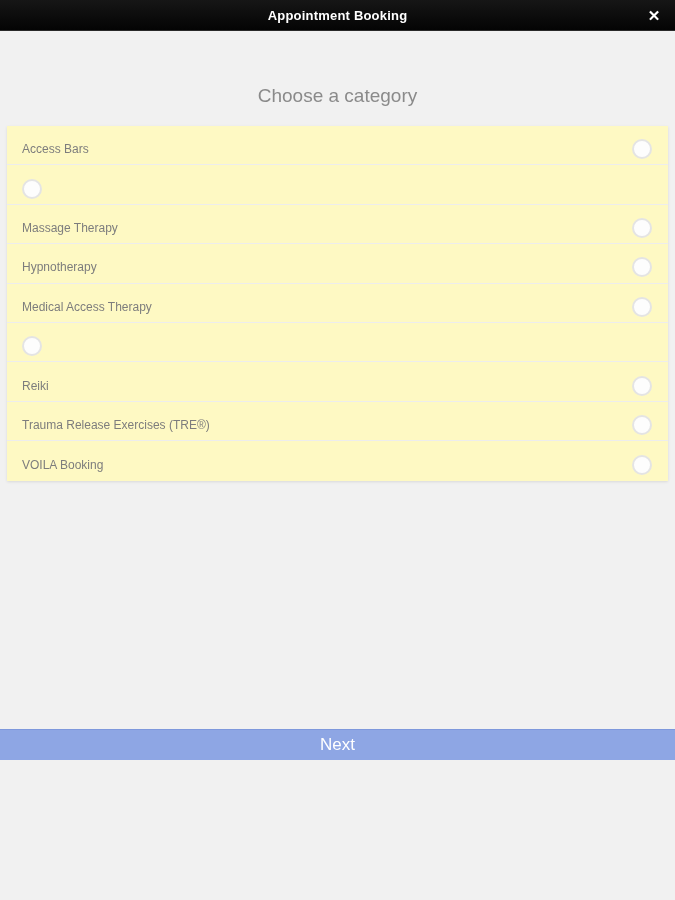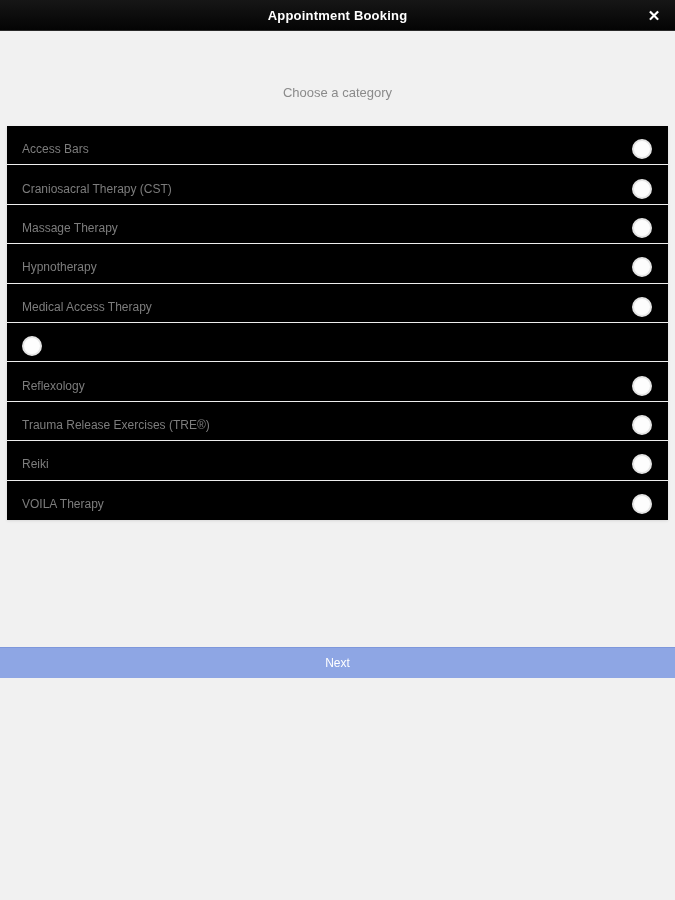--- a/index.html
+++ b/index.html
@@ -5,21 +5,21 @@
   * { margin: 0; padding: 0; box-sizing: border-box; }
   html, body {
     width: 675px; height: 900px;
     font-family: "Liberation Sans", sans-serif;
     background: #f1f1f1;
     overflow: hidden;
     position: relative;
   }
   .app {
     position: absolute; inset: 0;
-    width: 675px; height: 678px;
+    width: 675px; height: 760px;
     background: #f1f1f1;
     display: flex; flex-direction: column;
   }
   
   .header {
     height: 31px; flex: 0 0 31px;
     background: linear-gradient(#161616, #040404);
     display: flex; align-items: center; justify-content: center;
     position: relative;
     border-bottom: 1px solid #2a2a2a;
@@ -33,38 +33,38 @@
     width: 30px; height: 31px;
     display: flex; align-items: center; justify-content: center;
     color: #ffffff; font-size: 15px; font-weight: bold;
     cursor: pointer; background: transparent; border: none;
   }
   
   .heading {
     margin-top: 54px;
     text-align: center;
     color: #8a8a8a;
-    font-size: 13px;
+    font-size: 19px;
     height: 20px;
     flex: 0 0 auto;
   }
   
   .panel {
     margin: 21px 7px 0 7px;
     background: #ffffff;
     box-shadow: 0 1px 3px rgba(0,0,0,0.10);
     border-radius: 1px;
   }
   .row {
     height: 39.4px;
     display: flex; align-items: center;
     padding: 8px 16px 0 15px;
     border-bottom: 1px solid #ededed;
     cursor: pointer;
-    background: #000000;
+    background: #fef9c3;
   }
   .row:last-child { border-bottom: none; }
   .row-label {
     flex: 1 1 auto;
     color: #7d7d7d;
     font-size: 12px;
     white-space: nowrap; overflow: hidden; text-overflow: ellipsis;
   }
   .radio {
     flex: 0 0 auto;
@@ -73,21 +73,21 @@
     border: 2px solid #e4e4e4;
     background: #fdfdfd;
   }
   
   .footer-spacer { flex: 1 1 auto; }
   .next-btn {
     flex: 0 0 31px;
     height: 31px; width: 100%;
     background: #8ea6e4;
     border: none; border-top: 1px solid #7e98dc;
-    color: #ffffff; font-size: 12px;
+    color: #ffffff; font-size: 17px;
     font-family: "Liberation Sans", sans-serif;
     display: flex; align-items: center; justify-content: center;
     cursor: pointer;
   }
 </style>
 </head>
 <body>
 
 <div class="app">
 
@@ -98,52 +98,47 @@
 
   <div class="heading">Choose a category</div>
 
   <div class="panel">
 
   <div class="row" style="">
       <span class="row-label">Access Bars</span>
       <span class="radio"></span>
     </div>
       <div class="row" style="">
-      <span class="row-label">Craniosacral Therapy (CST)</span>
       <span class="radio"></span>
     </div>
       <div class="row" style="">
       <span class="row-label">Massage Therapy</span>
       <span class="radio"></span>
     </div>
       <div class="row" style="">
       <span class="row-label">Hypnotherapy</span>
       <span class="radio"></span>
     </div>
       <div class="row" style="">
       <span class="row-label">Medical Access Therapy</span>
       <span class="radio"></span>
     </div>
       <div class="row" style="">
       <span class="radio"></span>
     </div>
       <div class="row" style="">
-      <span class="row-label">Reflexology</span>
+      <span class="row-label">Reiki</span>
       <span class="radio"></span>
     </div>
       <div class="row" style="">
       <span class="row-label">Trauma Release Exercises (TRE®)</span>
       <span class="radio"></span>
     </div>
       <div class="row" style="">
-      <span class="row-label">Reiki</span>
-      <span class="radio"></span>
-    </div>
-      <div class="row" style="">
-      <span class="row-label">VOILA Therapy</span>
+      <span class="row-label">VOILA Booking</span>
       <span class="radio"></span>
     </div>
     </div>
 
   <div class="footer-spacer"></div>
 
   <button class="next-btn">Next</button>
 
 </div>
 

